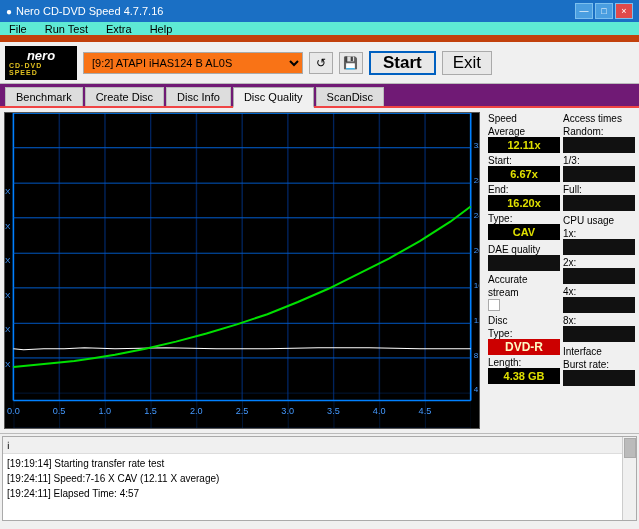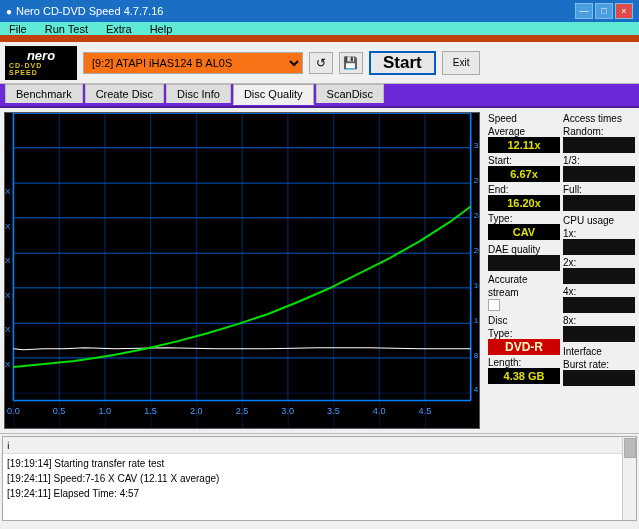--- a/index.html
+++ b/index.html
@@ -109,32 +109,32 @@
       padding: 0 12px;
       font-size: 17px;
       font-weight: bold;
       cursor: pointer;
     }
     .exit-btn {
       background: #e8e8e8;
       border: 1px solid #aaa;
       height: 24px;
       padding: 0 10px;
-      font-size: 10px;
+      font-size: 17px;
       cursor: pointer;
     }
 
     
     .tab-bar {
-      background: #6d28d9;
+      background: #701a75;
       height: 24px;
       display: flex;
-      align-items: flex-start;
+      align-items: flex-end;
       padding: 0 5px;
-      border-bottom: 2px solid #4c1d95;
+      border-bottom: 2px solid #ef4444;
     }
     .tab {
       padding: 3px 10px;
       font-size: 11px;
       cursor: pointer;
       border: 1px solid #bbb;
       border-bottom: none;
       background: #ddd;
       margin-right: 2px;
     }

